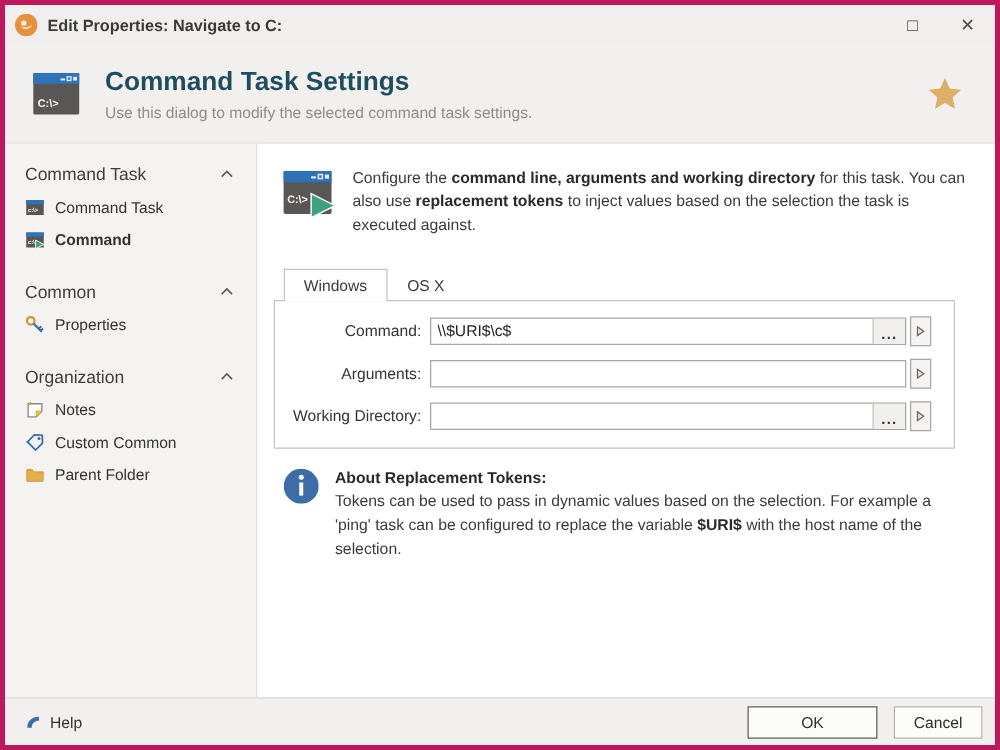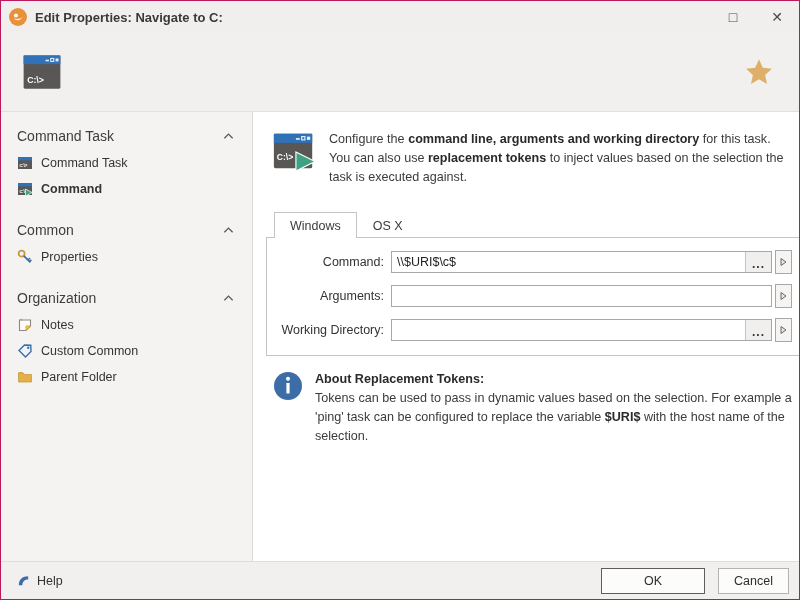--- a/index.html
+++ b/index.html
@@ -5,21 +5,21 @@
   * { box-sizing: border-box; }
   html,body { margin:0; padding:0; }
   body {
     width:800px; height:600px;
     font-family:"Liberation Sans", sans-serif;
     background:#fff;
     -webkit-font-smoothing:antialiased;
   }
   .window {
     width:800px; height:600px;
-    border:1px solid #be185d;
+    border:4px solid #be185d;
     background:#15803d;
     display:flex; flex-direction:column;
     overflow:hidden;
   }
   
   .titlebar {
     height:32px; flex:none;
     background:#f0efed;
     display:flex; align-items:center;
     padding-left:8px;
@@ -40,21 +40,21 @@
     display:flex; align-items:center;
     padding:0 24px 0 20px;
   }
   .header-icon { flex:none; margin-right:18px; }
   .header-text h1 { font-size:21px; color:#1d4d5e; margin:0 0 5px 0; font-weight:bold; }
   .header-text p { font-size:12.5px; color:#8f8d8b; margin:0; }
   .header-star { margin-left:auto; flex:none; }
   
   .bodyarea { flex:1; display:flex; background:#fff; min-height:0; }
   .sidebar {
-    width:252px; flex:none;
+    width:202px; flex:none;
     background:#f4f3f1;
     border-right:1px solid #dbd9d7;
     padding-top:6px;
   }
   .section-header {
     display:flex; align-items:center; justify-content:space-between;
     padding:10px 18px 6px 16px;
     font-size:14px; color:#3f3e3d;
   }
   .side-item {
@@ -155,20 +155,24 @@
 
   <div class="header">
     <svg class="header-icon" width="42" height="42" viewBox="0 0 48 48">
       <rect x="3" y="5" width="42" height="38" rx="1.5" fill="#595755"></rect>
       <rect x="3" y="5" width="42" height="10" fill="#2f72b8"></rect>
       <rect x="28" y="10" width="4" height="1.8" fill="#e8eef5"></rect>
       <rect x="34" y="8.5" width="3.4" height="3.4" fill="none" stroke="#e8eef5" stroke-width="1.2"></rect>
       <rect x="39.5" y="8.5" width="3.4" height="3.4" fill="#e8eef5"></rect>
       <text x="7" y="36" font-size="10" font-weight="bold" fill="#ffffff" font-family="Liberation Sans, sans-serif">C:\&gt;</text>
     </svg>
+    <div class="header-text">
+      <h1>Command Task Settings</h1>
+      <p>Use this dialog to modify the selected command task settings.</p>
+    </div>
     <svg class="header-star" width="32" height="32" viewBox="0 0 24 24">
       <path d="M12 2.6 L14.9 8.9 L21.7 9.6 L16.6 14.2 L18 21 L12 17.5 L6 21 L7.4 14.2 L2.3 9.6 L9.1 8.9 Z" fill="#ddaf69"></path>
     </svg>
   </div>
 
   <div class="bodyarea">
 
     <div class="sidebar">
 
       <div class="section-header">

